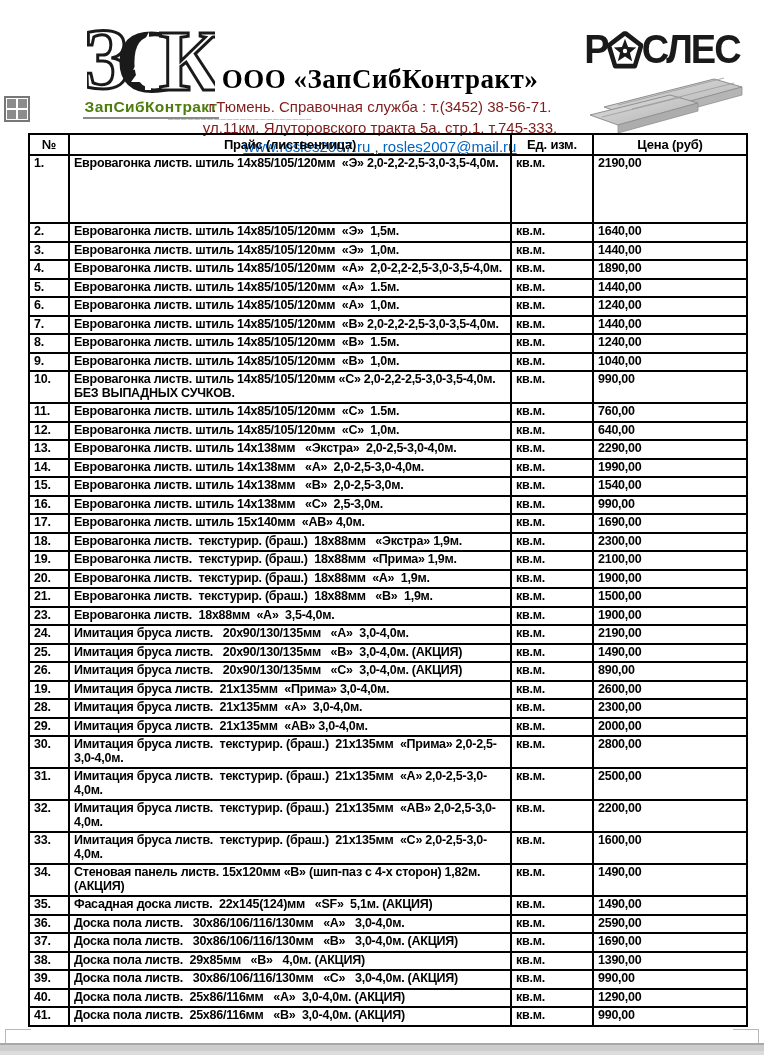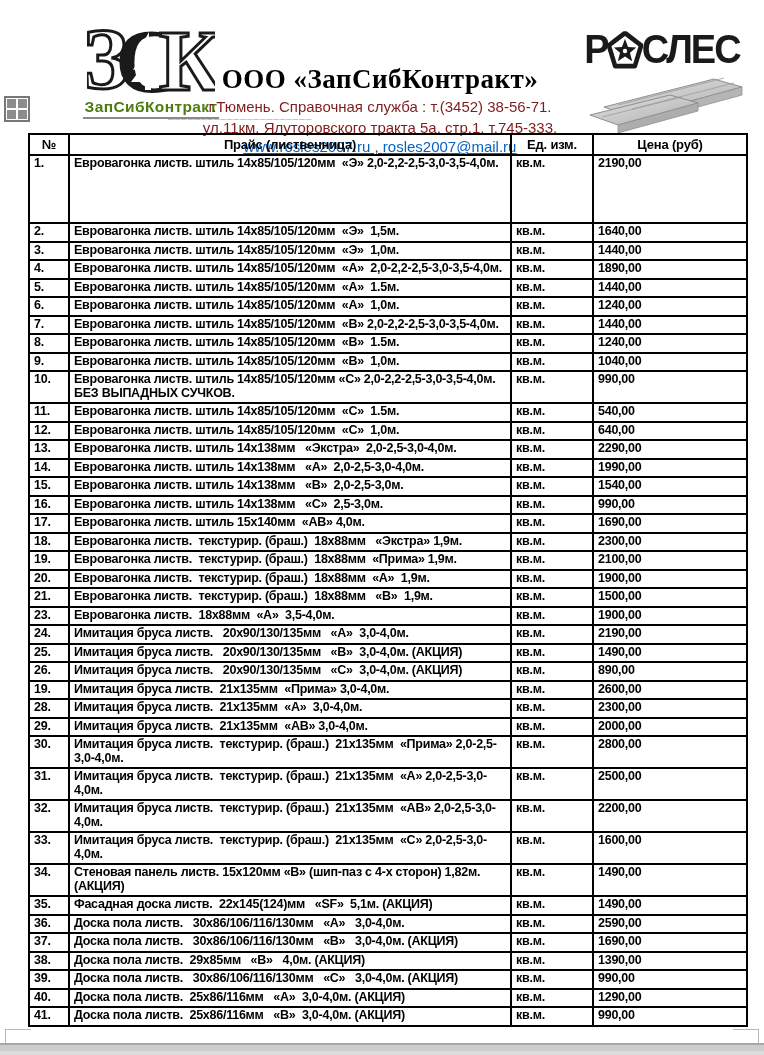--- a/index.html
+++ b/index.html
@@ -213,21 +213,21 @@
         <tr>
           <td class="num">10.</td>
           <td class="name">Евровагонка листв. штиль 14х85/105/120мм «С» 2,0-2,2-2,5-3,0-3,5-4,0м.  БЕЗ ВЫПАДНЫХ СУЧКОВ.</td>
           <td class="unit">кв.м.</td>
           <td class="price">990,00</td>
         </tr>
         <tr>
           <td class="num">11.</td>
           <td class="name">Евровагонка листв. штиль 14х85/105/120мм  «С»  1.5м.</td>
           <td class="unit">кв.м.</td>
-          <td class="price">540,00</td>
+          <td class="price">760,00</td>
         </tr>
         <tr>
           <td class="num">12.</td>
           <td class="name">Евровагонка листв. штиль 14х85/105/120мм  «С»  1,0м.</td>
           <td class="unit">кв.м.</td>
           <td class="price">640,00</td>
         </tr>
         <tr>
           <td class="num">13.</td>
           <td class="name">Евровагонка листв. штиль 14х138мм   «Экстра»  2,0-2,5-3,0-4,0м.</td>

